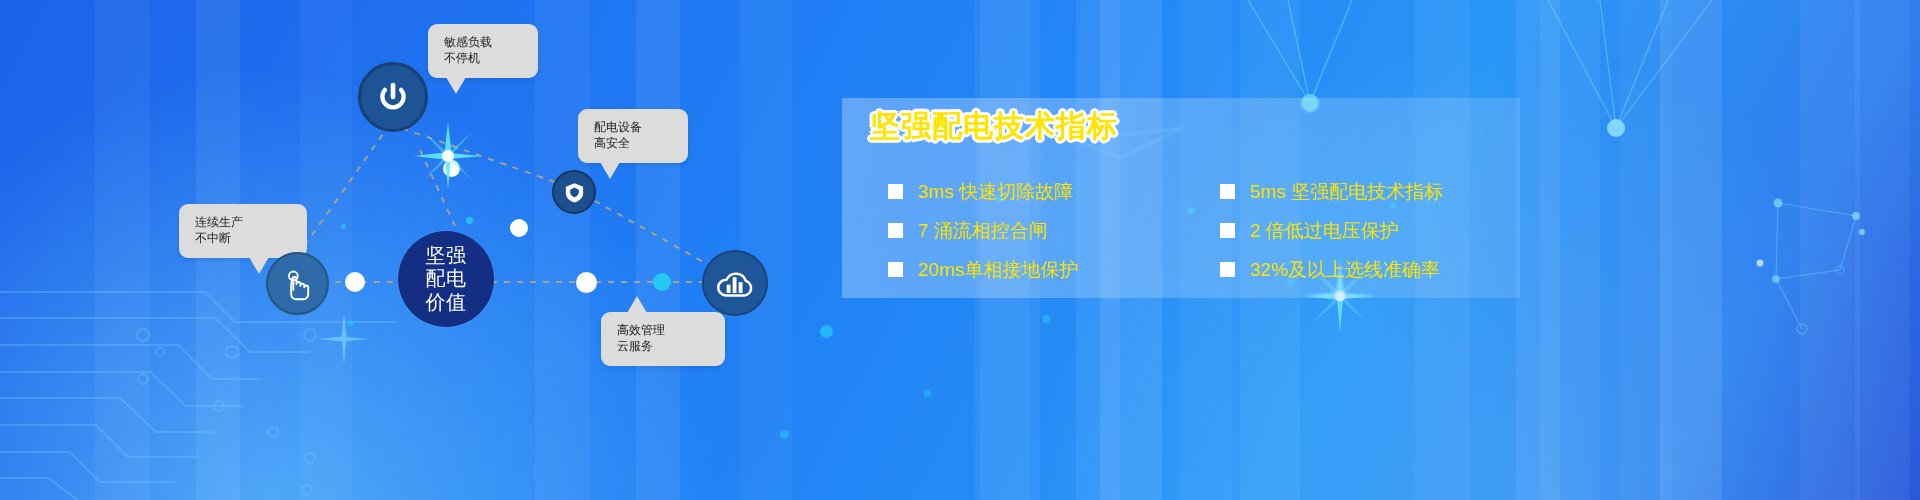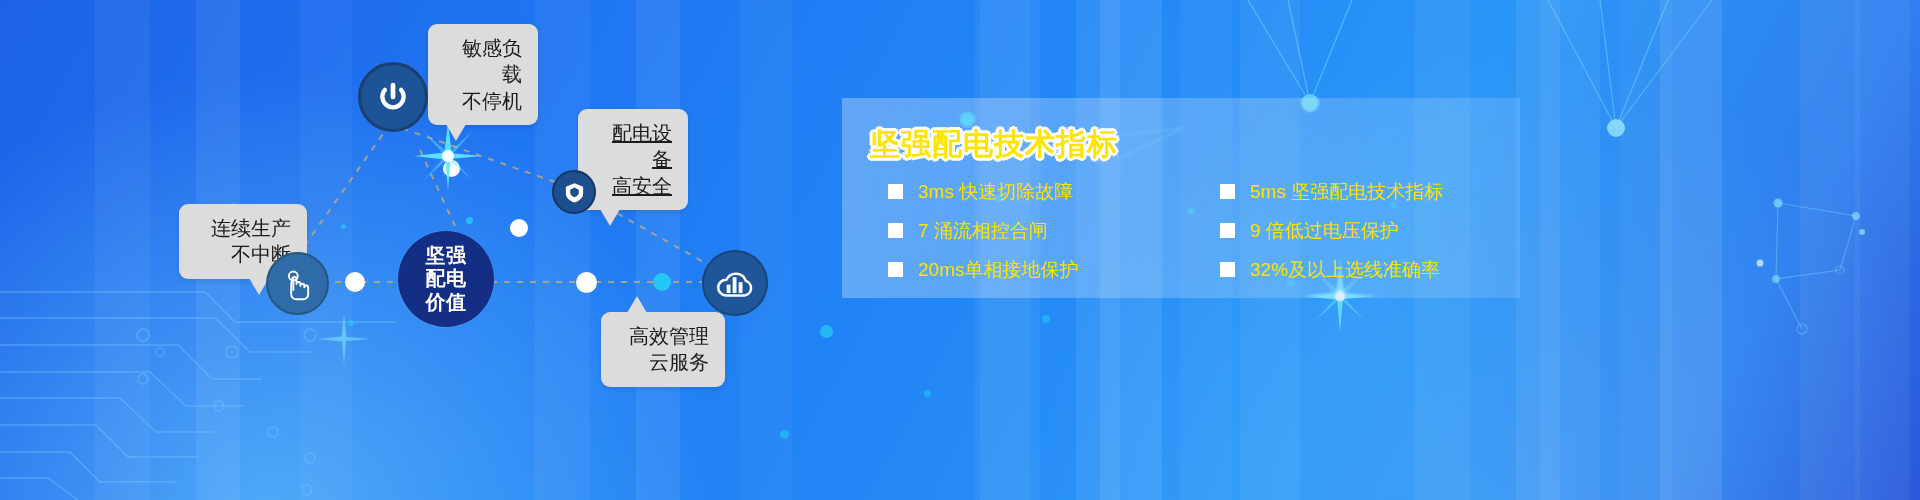--- a/index.html
+++ b/index.html
@@ -35,48 +35,48 @@
       rgba(255,255,255,0) 182px,rgba(255,255,255,0) 260px,
       rgba(255,255,255,.05) 260px,rgba(255,255,255,.05) 320px,
       rgba(255,255,255,0) 320px);
     background-size:560px 100%;mix-blend-mode:screen;}
   .bgsvg{position:absolute;inset:0;width:1920px;height:500px;pointer-events:none;}
 
   
   #panel{position:absolute;left:842px;top:98px;width:678px;height:200px;
     background:linear-gradient(100deg, rgba(255,255,255,.30) 0%, rgba(255,255,255,.20) 55%, rgba(255,255,255,.13) 100%);
     backdrop-filter:blur(1px);}
-  #panel-title{position:absolute;left:28px;top:26px;font-size:30px;font-weight:bold;
+  #panel-title{position:absolute;left:28px;top:8px;font-size:30px;font-weight:bold;
     color:#ffe400;letter-spacing:1px;
     text-shadow:
       -2px -2px 0 #fff, 2px -2px 0 #fff, -2px 2px 0 #fff, 2px 2px 0 #fff,
       -3px 0 0 #fff, 3px 0 0 #fff, 0 -3px 0 #fff, 0 3px 0 #fff;}
   #panel-list{position:absolute;left:46px;top:74px;width:630px;
     display:grid;grid-template-columns:300px 300px;grid-auto-rows:39px;column-gap:32px;}
   .bullet-row{display:flex;align-items:center;}
   .sq{width:15px;height:15px;background:#ffffff;margin-right:15px;flex:none;}
   .bullet-text{color:#ffe400;font-size:19px;white-space:nowrap;}
 
   
   .callout{position:absolute;background:#dcdcdc;border-radius:9px;
-    color:#1b1b1b;font-size:20px;line-height:1.32;text-align:right;
+    color:#1b1b1b;font-size:12px;line-height:1.32;text-align:left;
     padding:11px 16px;box-shadow:0 2px 5px rgba(0,0,0,.10);}
   .callout .tail{position:absolute;width:0;height:0;
     border-left:10px solid transparent;border-right:10px solid transparent;
     border-top:17px solid #dcdcdc;bottom:-16px;}
 
   
   .node{position:absolute;border-radius:50%;display:flex;align-items:center;justify-content:center;}
   .node svg{display:block;}
 
   
   #hub{position:absolute;left:398px;top:231px;width:96px;height:96px;border-radius:50%;
     background:#132e82;display:flex;align-items:center;justify-content:center;
     box-shadow:0 0 0 1px rgba(255,255,255,.06);}
-  #hub-text{color:#fff;font-size:20px;font-weight:bold;line-height:1.18;text-align:center;letter-spacing:.5px;}
+  #hub-text{color:#fff;font-size:20px;font-weight:normal;line-height:1.18;text-align:center;letter-spacing:.5px;}
 
   .dotwhite{position:absolute;border-radius:50%;background:#fff;}
   .dotcyan{position:absolute;border-radius:50%;background:#25c8f5;}
   .sparkle{position:absolute;pointer-events:none;}
 </style>
 </head>
 <body>
 
 <div id="stage">
 
@@ -186,21 +186,21 @@
     <circle cx="36" cy="36" r="5" fill="#ffffff"></circle>
       </g>
   </svg>
 
   <div class="callout" style="left:428px;top:24px;width:78px;">
     <div>敏感负载</div>
     <div>不停机</div>
     <span class="tail" style="left:18px;"></span>
   </div>
 
-  <div class="callout" style="left:578px;top:109px;width:78px;text-decoration:underline;">
+  <div class="callout" style="left:578px;top:109px;width:78px;">
     <div>配电设备</div>
     <div>高安全</div>
     <span class="tail" style="left:22px;"></span>
   </div>
 
   <div class="callout" style="left:179px;top:180px;width:96px;margin-top:24px;">
     <div>连续生产</div>
     <div>不中断</div>
     <span class="tail" style="left:70px;"></span>
   </div>
@@ -262,21 +262,21 @@
       <div class="bullet-row">
         <span class="sq"></span>
         <span class="bullet-text">5ms 坚强配电技术指标</span>
       </div>
       <div class="bullet-row">
         <span class="sq"></span>
         <span class="bullet-text">7 涌流相控合闸</span>
       </div>
       <div class="bullet-row">
         <span class="sq"></span>
-        <span class="bullet-text">9 倍低过电压保护</span>
+        <span class="bullet-text">2 倍低过电压保护</span>
       </div>
       <div class="bullet-row">
         <span class="sq"></span>
         <span class="bullet-text">20ms单相接地保护</span>
       </div>
       <div class="bullet-row">
         <span class="sq"></span>
         <span class="bullet-text">32%及以上选线准确率</span>
       </div>
     </div>

